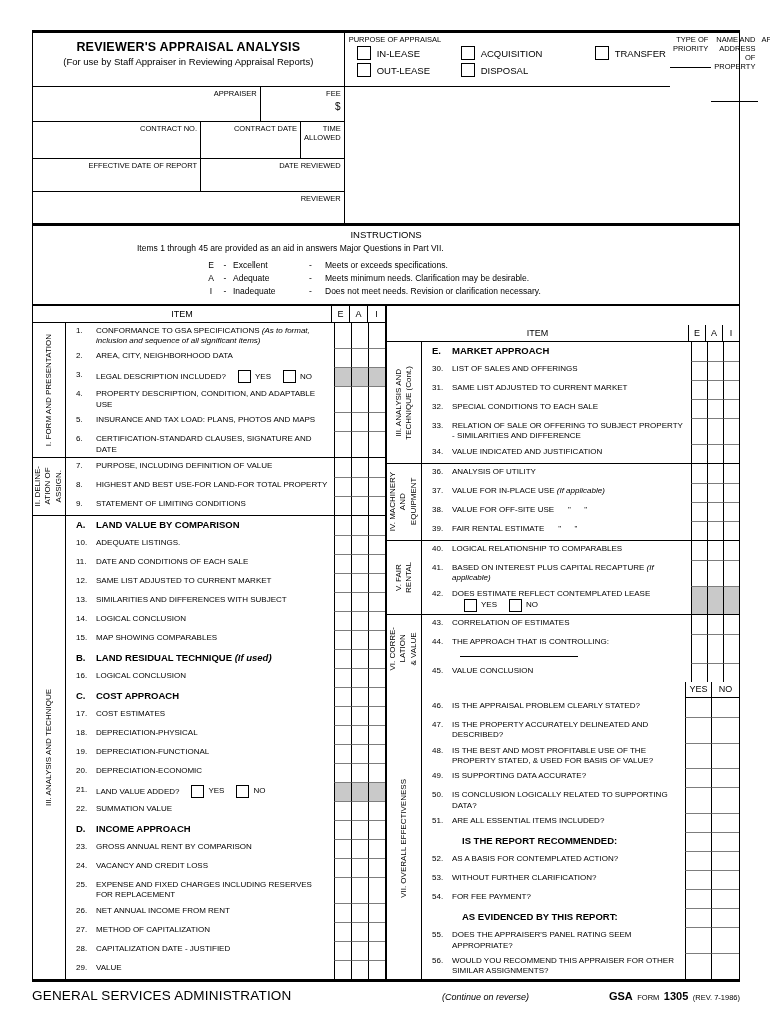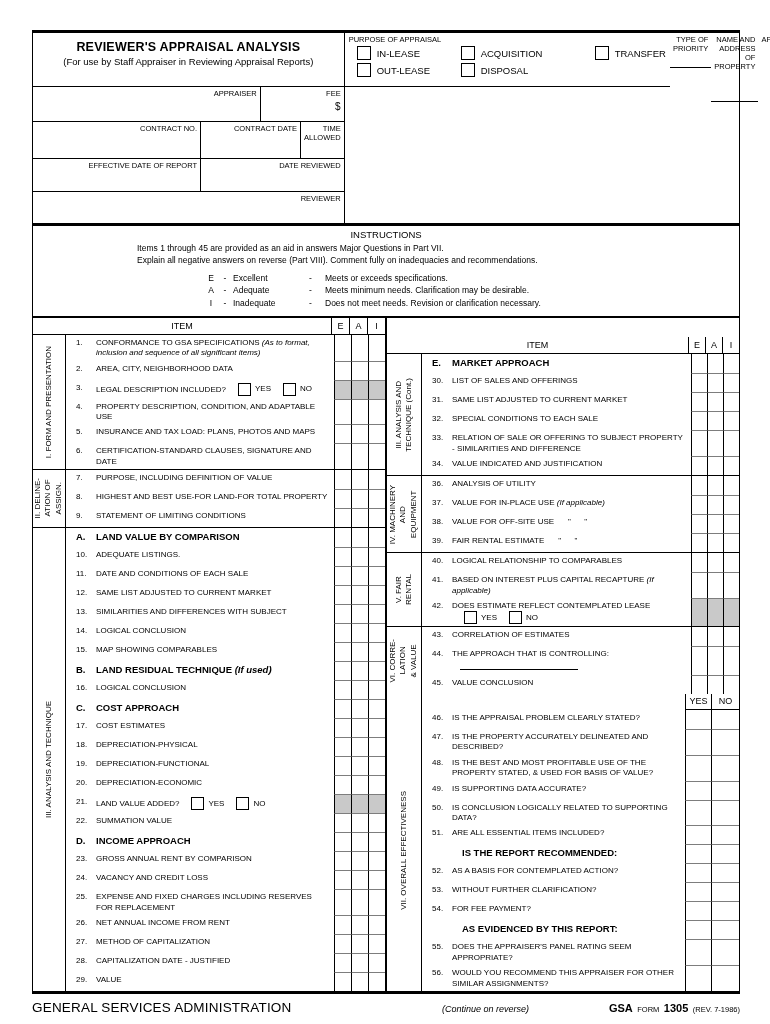--- a/index.html
+++ b/index.html
@@ -177,21 +177,20 @@
           <div class="cell bl" style="width:168px">
             <span class="flabel">CASE NO.</span>
           </div>
         </div>
       </div>
     </div>
 
     <div class="instr">
       <div class="instr-head">INSTRUCTIONS</div>
       <div class="instr-line">Items 1 through 45 are provided as an aid in answers Major Questions in Part VII.</div>
-      <div class="instr-line">Explain all negative answers on reverse (Part VIII). Comment fully on inadequacies and recommendations.</div>
       <div class="legend">
         <div class="leg-row">
           <span class="leg-code">E</span>
           <span class="leg-dash">-</span>
           <span class="leg-name">Excellent</span>
           <span class="leg-dash2">-</span>
           <span class="leg-desc">Meets or exceeds specifications.</span>
         </div>
         <div class="leg-row">
           <span class="leg-code">A</span>

